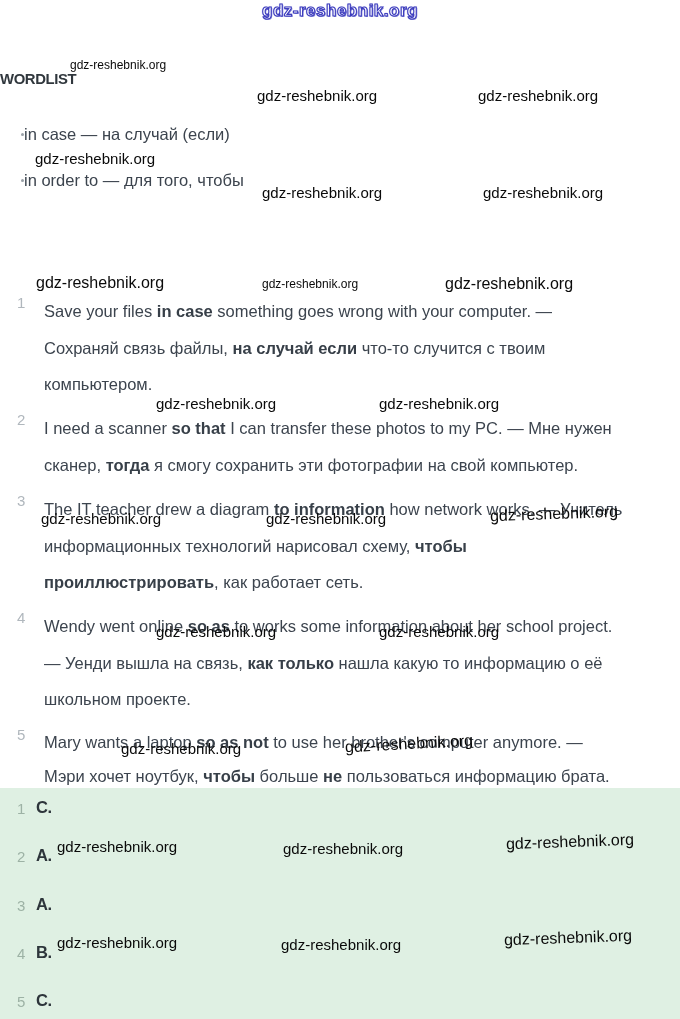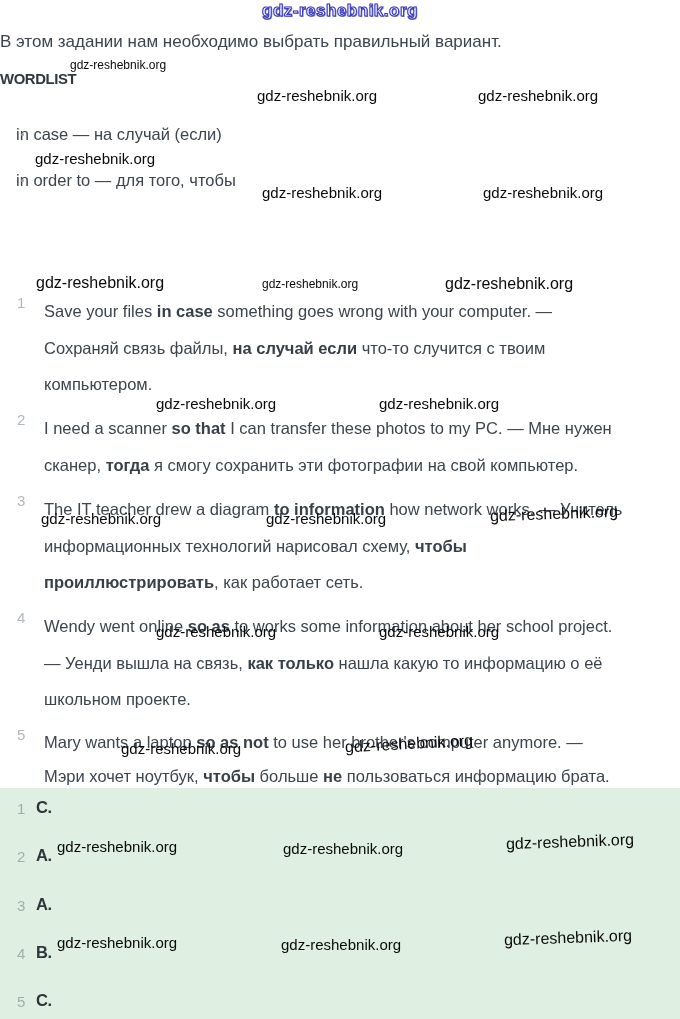--- a/index.html
+++ b/index.html
@@ -20,21 +20,21 @@
     letter-spacing:-0.4px;transform:scaleX(0.96);transform-origin:left;
   }
   .bullet-item{
     position:absolute;left:0;width:660px;
     font-size:16.5px;color:#3c444e;line-height:20px;
   }
   .bullet-item .dot{
     position:absolute;left:21px;top:9px;width:3px;height:3px;border-radius:50%;
     background:#9aa1a8;
   }
-  .bullet-item .bi-text{margin-left:16px;display:block;}
+  .bullet-item .bi-text{margin-left:24px;display:block;}
 
   .sentence{
     position:absolute;left:0;width:680px;
   }
   .sentence .num{
     position:absolute;left:17px;top:1px;
     font-size:15px;color:#b0b7bd;
   }
   .sentence .body{
     margin-left:44px;width:644px;
@@ -72,21 +72,20 @@
     color:#ffffff;
     -webkit-text-stroke:1.1px #3d3dbe;
     text-shadow:0 0 1px #3d3dbe,0 0 1px #3d3dbe,1px 1px 0 #8a8ad8;
   }
 </style>
 </head>
 <body>
 
 <div class="page">
 
-  <div class="intro">В этом задании нам необходимо выбрать правильный вариант.</div>
 
   <div class="wordlist-heading">WORDLIST</div>
 
   <div class="bullet-item" style="top:124px">
     <span class="dot"></span>
     <span class="bi-text">in case — на случай (если)</span>
   </div>
   <div class="bullet-item" style="top:170px">
     <span class="dot"></span>
     <span class="bi-text">in order to — для того, чтобы</span>

